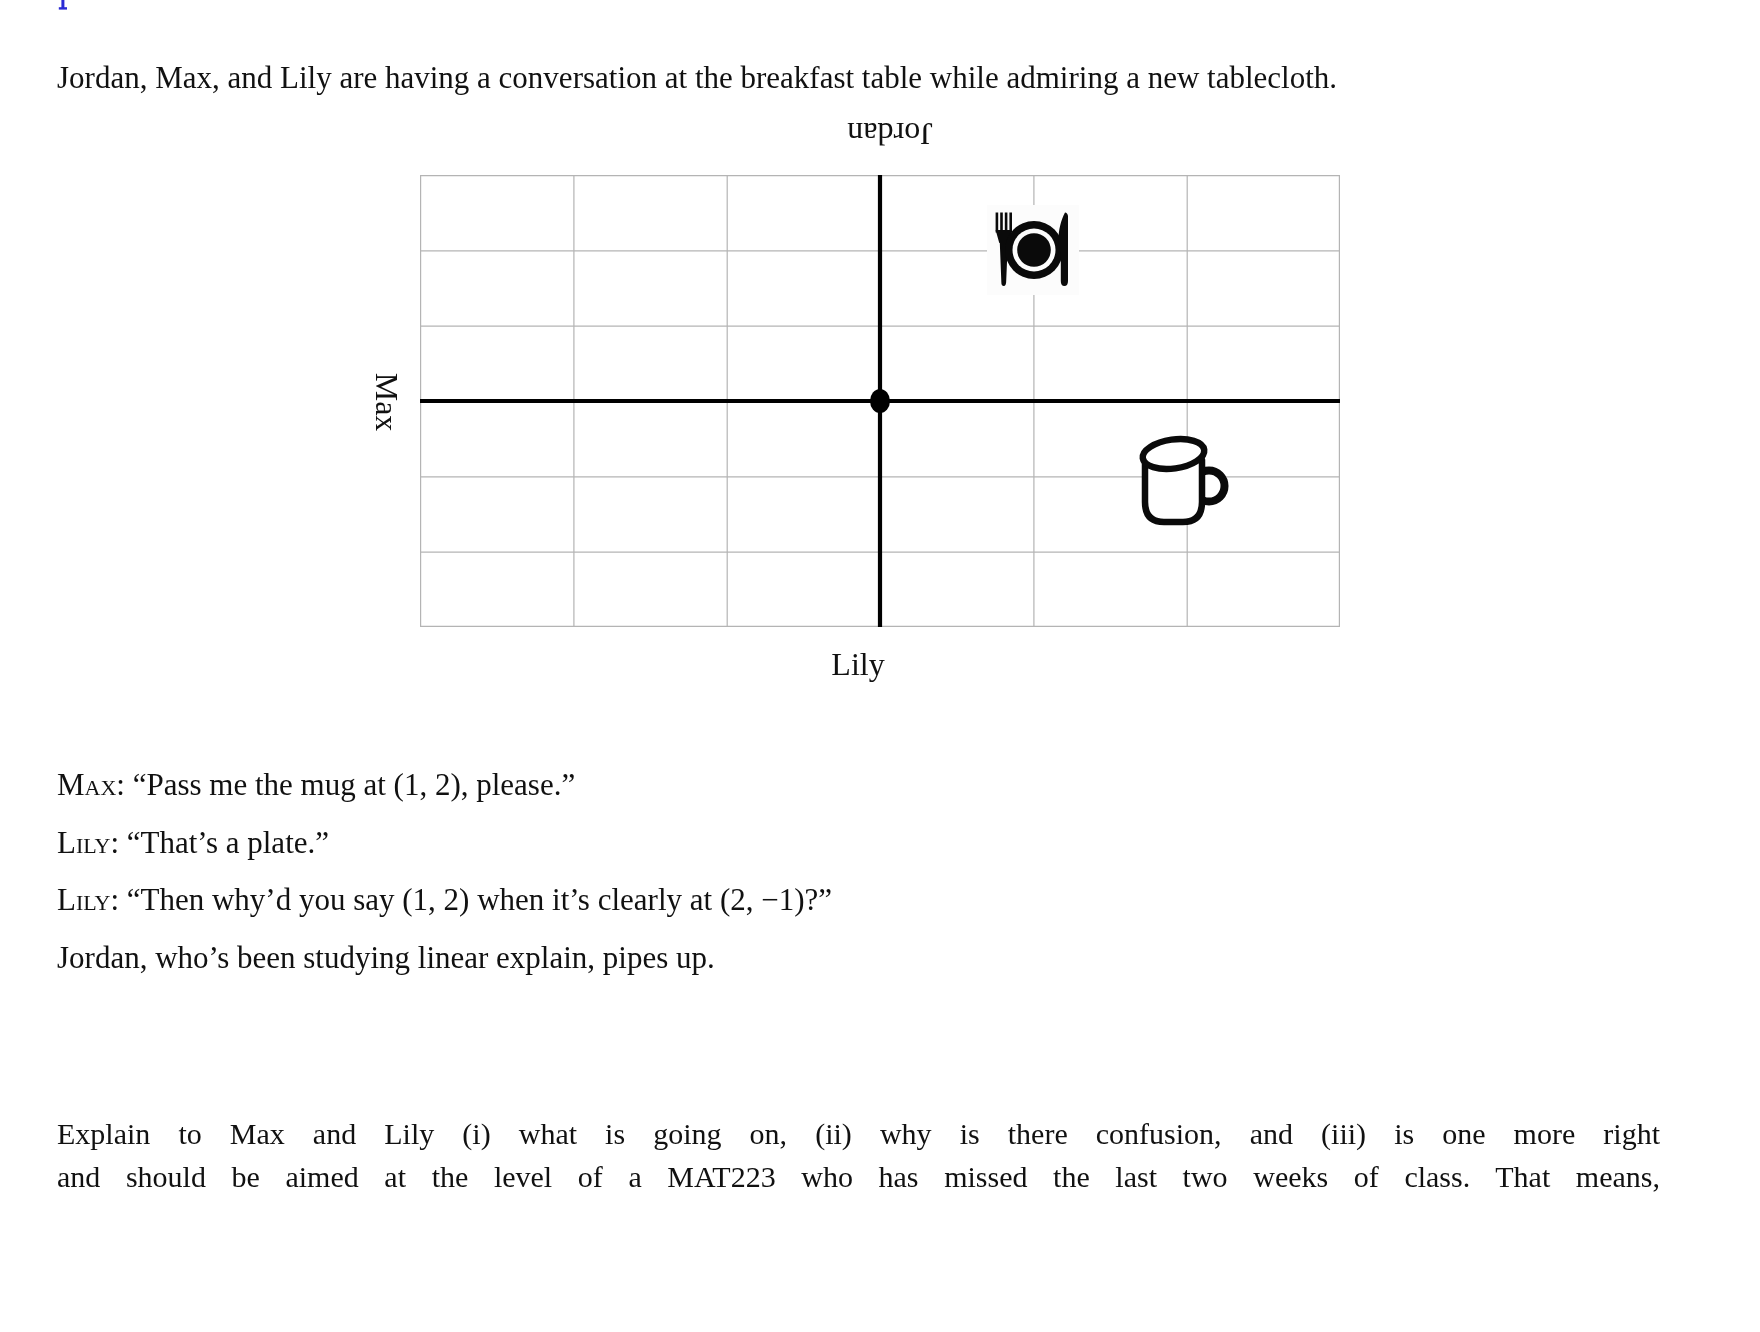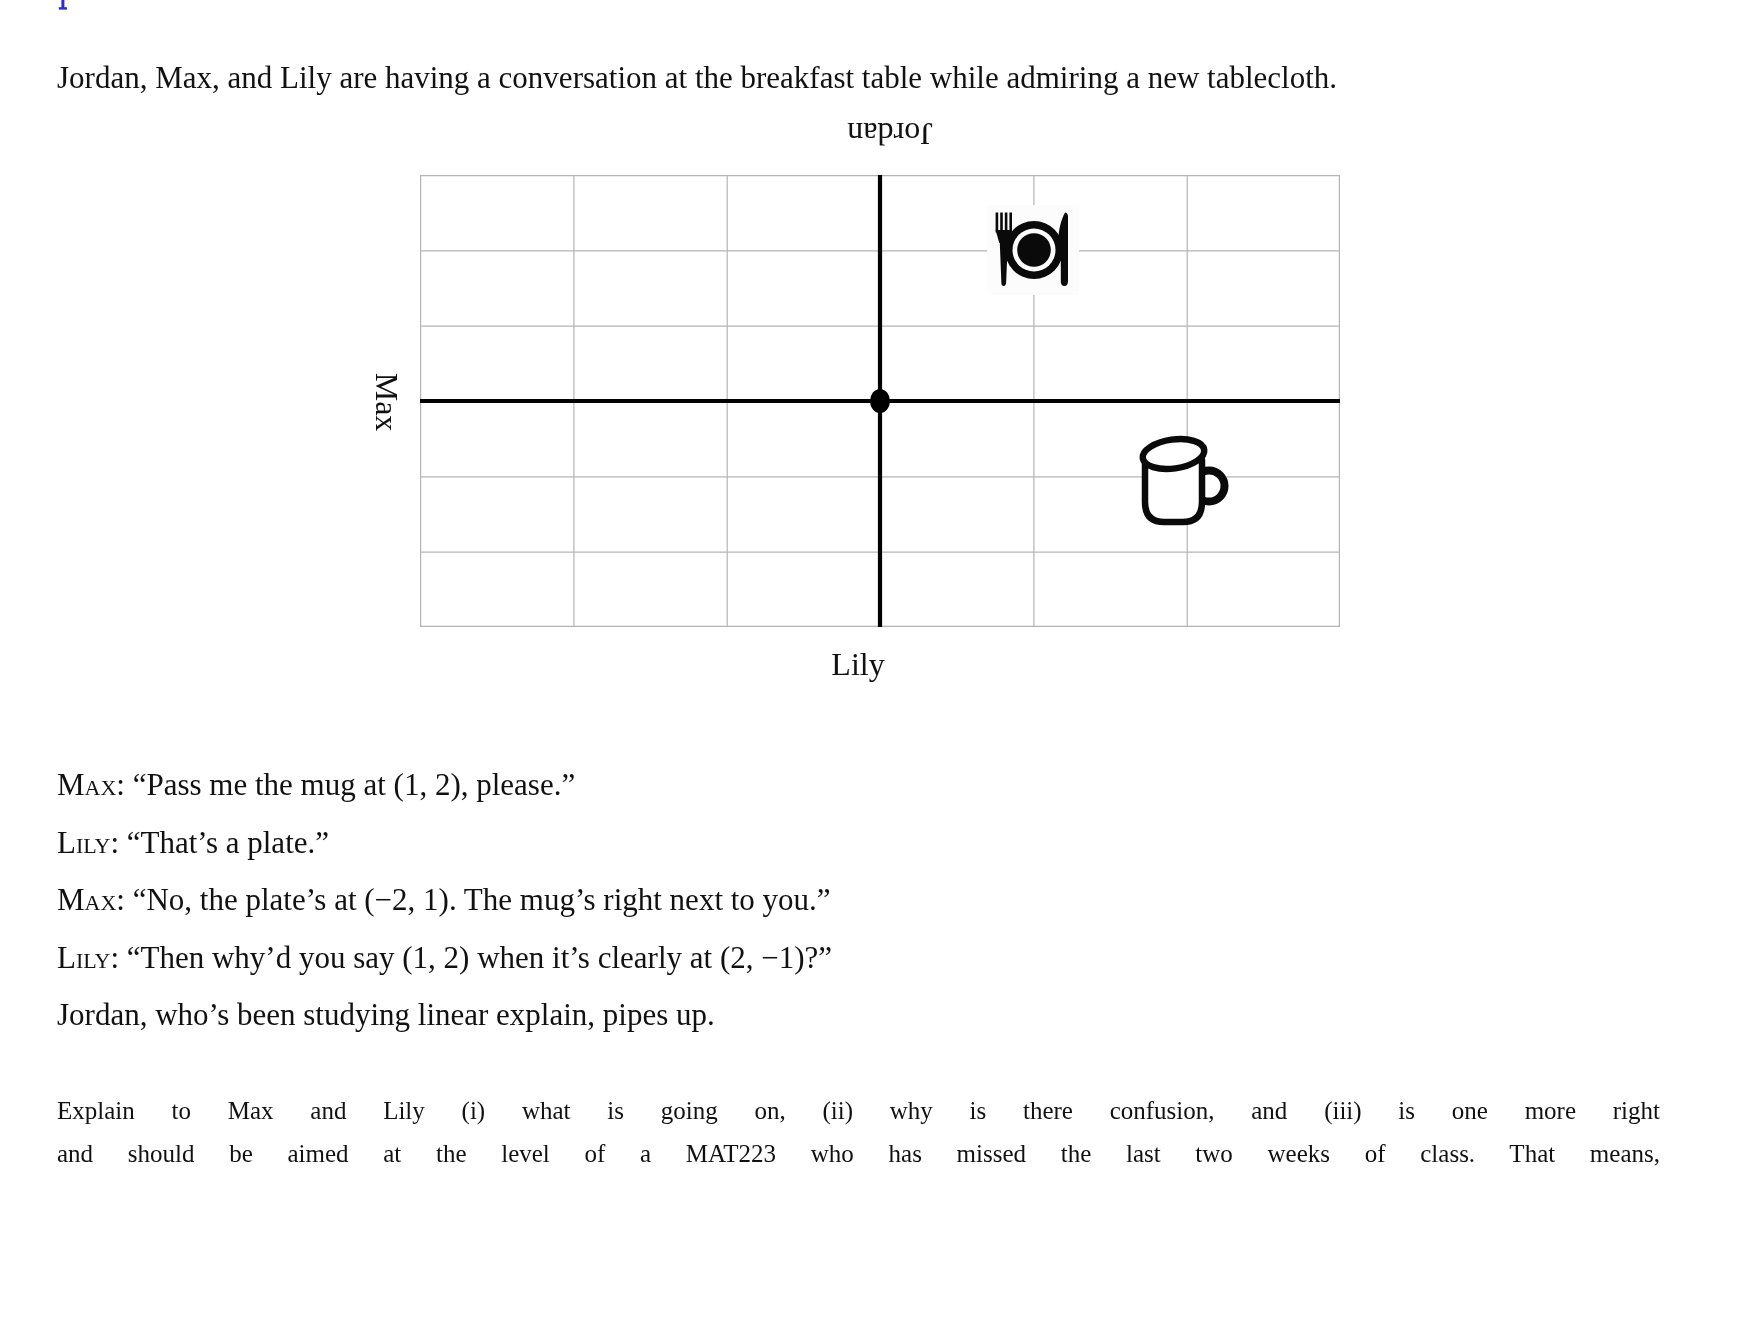--- a/index.html
+++ b/index.html
@@ -27,21 +27,21 @@
   #lily-label{left:858px;top:664px;transform:translate(-50%,-50%);}
   #plate-icon{left:987px;top:205px;}
   #mug-icon{left:1136px;top:428px;}
 
   
   #dialogue{left:57px;top:756px;width:1630px;font-size:31px;}
   #dialogue .dlg{line-height:57.6px;white-space:nowrap;}
   #dialogue .speaker{font-variant:small-caps;}
 
   
-  #task{left:57px;top:1089px;width:1603px;font-size:25px;}
+  #task{left:57px;top:1112px;width:1603px;font-size:30px;}
   #task .tline{line-height:43.2px;white-space:nowrap;}
   #task .tline.just{white-space:normal;text-align:justify;text-align-last:justify;}
 </style>
 </head>
 <body>
 
 <svg id="link-fragment" class="abs" width="10" height="10" viewBox="0 0 10 10">
   <rect x="3.4" y="0" width="3.0" height="8.2" fill="#2b2bd5"></rect>
   <rect x="0.8" y="7.2" width="8.2" height="2.4" fill="#2b2bd5"></rect>
 </svg>
@@ -96,21 +96,20 @@
   <circle cx="73" cy="58" r="15.5" fill="#ffffff" stroke="#0a0a0a" stroke-width="8"></circle>
 
   <path d="M9,27 L9,74 Q9,94 28,94 L47,94 Q66,94 66,74 L66,32 Z" fill="#ffffff" stroke="#0a0a0a" stroke-width="6.5" stroke-linejoin="round"></path>
 
   <ellipse cx="37.5" cy="26" rx="31" ry="14.5" transform="rotate(-8 37.5 26)" fill="#ffffff" stroke="#0a0a0a" stroke-width="6.5"></ellipse>
 </svg>
 
 <div id="dialogue" class="abs">
   <div class="dlg"><span class="speaker">Max:</span> <span>“Pass me the mug at (1, 2), please.”</span></div>
   <div class="dlg"><span class="speaker">Lily:</span> <span>“That’s a plate.”</span></div>
-  <div class="dlg"><span class="speaker">Max:</span> <span>“No, the plate’s at (−2, 1). The mug’s right next to you.”</span></div>
   <div class="dlg"><span class="speaker">Lily:</span> <span>“Then why’d you say (1, 2) when it’s clearly at (2, −1)?”</span></div>
   <div class="dlg">Jordan, who’s been studying linear explain, pipes up.</div>
 </div>
 
 <div id="task" class="abs">
   <div class="tline just">Explain to Max and Lily (i) what is going on, (ii) why is there confusion, and (iii) is one more right</div>
   <div class="tline just">and should be aimed at the level of a MAT223 who has missed the last two weeks of class. That means,</div>
 </div>
 
 </body></html>

